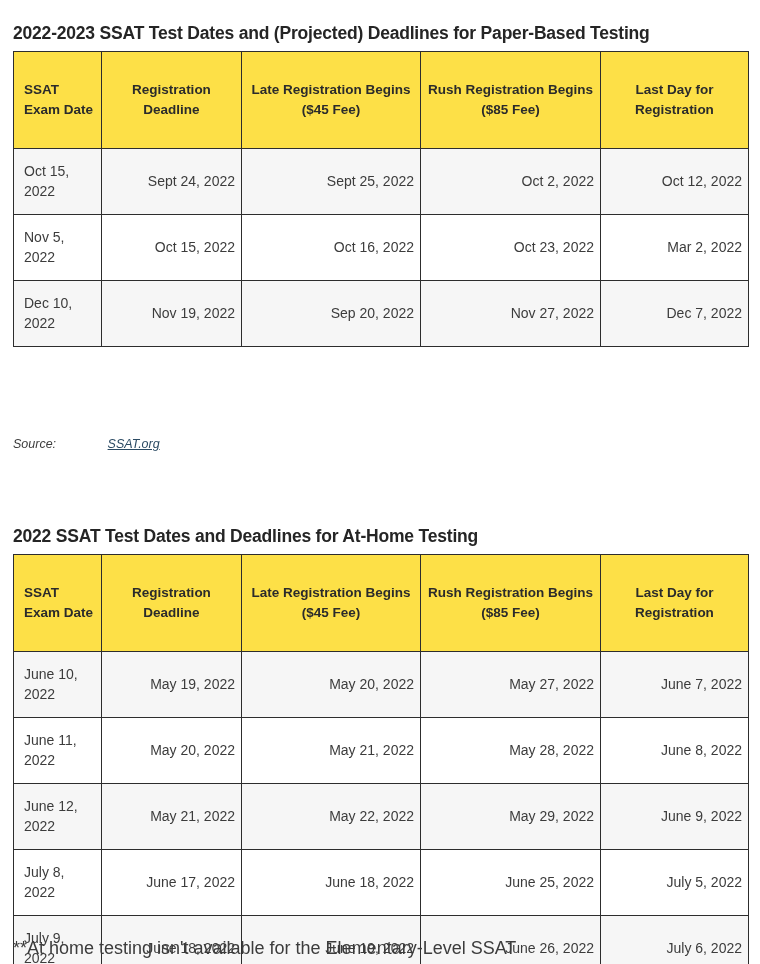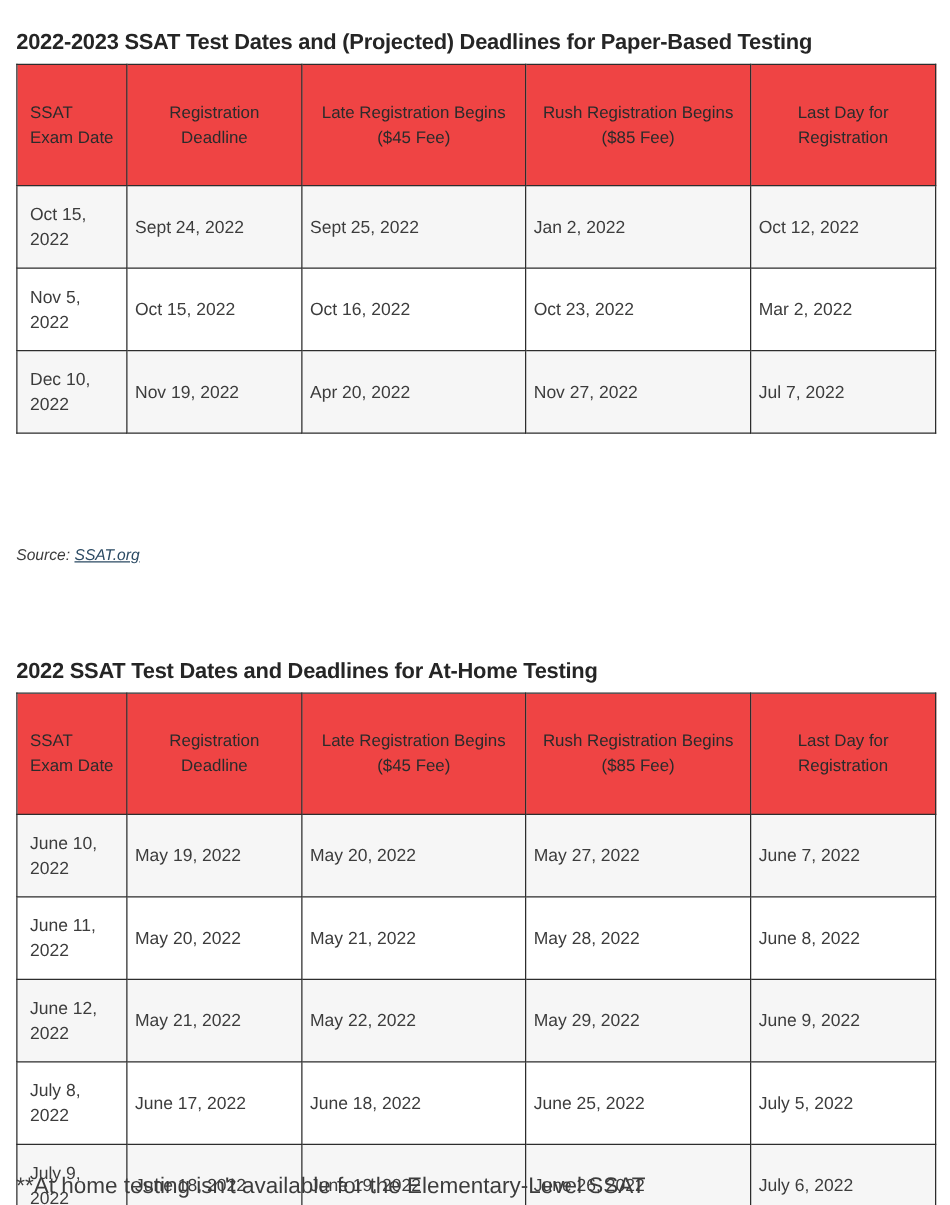--- a/index.html
+++ b/index.html
@@ -65,42 +65,42 @@
   .data-table col.c5 { width: 148px; }
 
   .data-table th,
   .data-table td {
     border: 1px solid #2d2d2d;
     padding: 0;
     vertical-align: middle;
   }
 
   .data-table thead th {
-    background: #ef4444;
-    font-weight: normal;
+    background: #fde047;
+    font-weight: bold;
     font-size: 13.5px;
     color: #2b2b2b;
     line-height: 1.45;
     height: 88px;
     text-align: center;
     padding: 4px 6px;
   }
 
   .data-table thead th.col-exam-date {
     text-align: left;
     padding-left: 10px;
     font-size: 13.5px;
   }
 
   .data-table tbody td {
     font-size: 14px;
     color: #3c3c3c;
     line-height: 1.4;
     height: 59px;
-    text-align: left;
+    text-align: right;
     padding: 3px 6px;
   }
 
   .data-table tbody td.cell-exam-date {
     text-align: left;
     padding-left: 10px;
     padding-right: 4px;
   }
 
   .data-table tbody tr.row-shaded td {
@@ -118,20 +118,21 @@
     font-size: 12.5px;
     font-style: italic;
     color: #3c3c3c;
     line-height: 1.3;
     white-space: nowrap;
   }
   #source-note .source-link {
     color: #2b4a63;
     text-decoration: underline;
     font-style: italic;
+    margin-left: 48px;
   }
 
   
   #footnote {
     position: absolute;
     left: 13px;
     top: 937px;
     font-size: 18px;
     color: #3c3c3c;
     line-height: 1.3;
@@ -160,36 +161,36 @@
         <th>Late Registration Begins ($45 Fee)</th>
         <th>Rush Registration Begins ($85 Fee)</th>
         <th>Last Day for Registration</th>
       </tr>
     </thead>
     <tbody>
       <tr class="row-shaded">
         <td class="cell-exam-date">Oct 15, 2022</td>
         <td>Sept 24, 2022</td>
         <td>Sept 25, 2022</td>
-        <td>Jan 2, 2022</td>
+        <td>Oct 2, 2022</td>
         <td>Oct 12, 2022</td>
       </tr>
       <tr class="row-plain">
         <td class="cell-exam-date">Nov 5, 2022</td>
         <td>Oct 15, 2022</td>
         <td>Oct 16, 2022</td>
         <td>Oct 23, 2022</td>
         <td>Mar 2, 2022</td>
       </tr>
       <tr class="row-shaded">
         <td class="cell-exam-date">Dec 10, 2022</td>
         <td>Nov 19, 2022</td>
-        <td>Apr 20, 2022</td>
+        <td>Sep 20, 2022</td>
         <td>Nov 27, 2022</td>
-        <td>Jul 7, 2022</td>
+        <td>Dec 7, 2022</td>
       </tr>
     </tbody>
   </table>
 
   <div id="source-note">
     <span>Source:</span>
     <a class="source-link" href="#">SSAT.org</a>
   </div>
 
   <h2 class="section-heading" id="heading-2">2022 SSAT Test Dates and Deadlines for At-Home Testing</h2>

